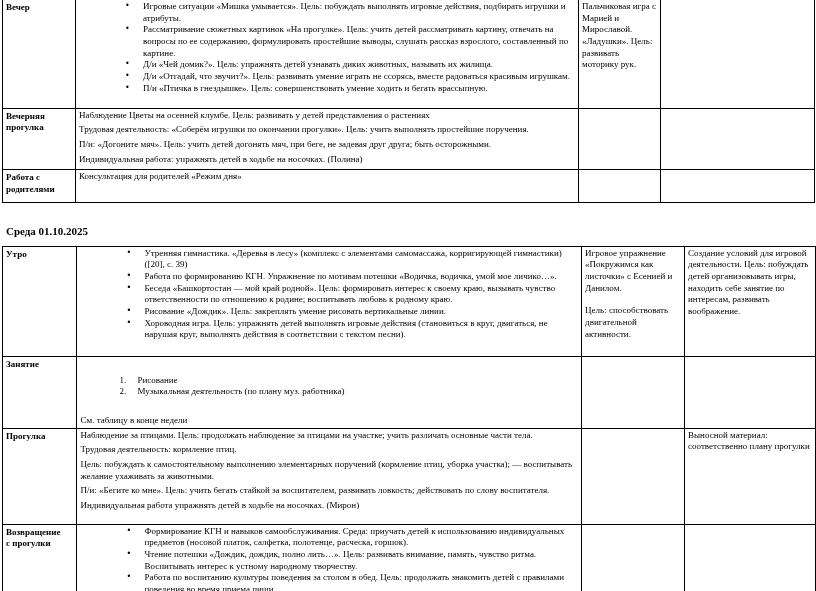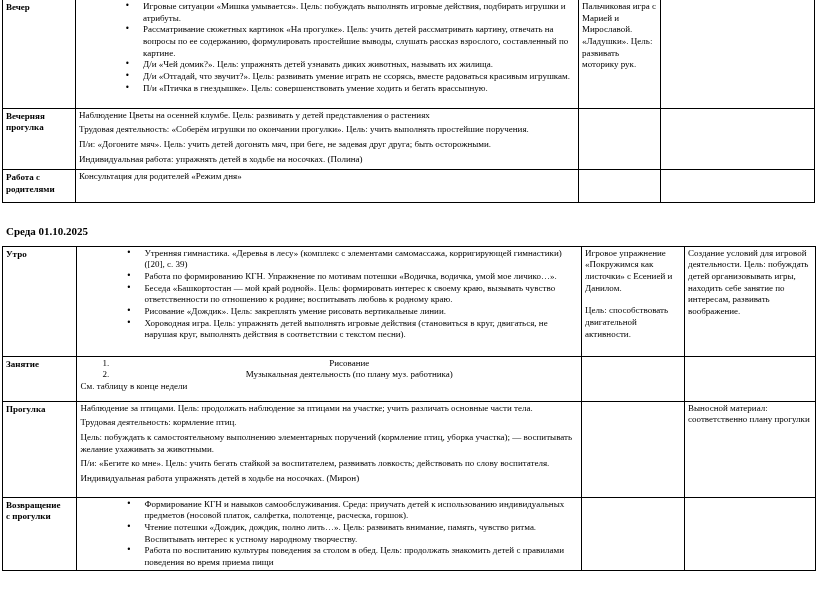--- a/index.html
+++ b/index.html
@@ -34,21 +34,21 @@
   ul.bullets { margin: 0; padding: 0; list-style: none; }
   ul.bullets li { position: relative; padding-left: 64px; }
   ul.bullets li::before {
     content: "\2022";
     position: absolute;
     left: 46px;
     top: 0;
     font-family: "DejaVu Sans", sans-serif;
     font-size: 8px;
   }
-  ol.numbered { margin: 0; padding: 0; list-style: none; counter-reset: item; text-align: center; }
+  ol.numbered { margin: 17px; padding: 0; list-style: none; counter-reset: item; }
   ol.numbered li { counter-increment: item; position: relative; padding-left: 40px; }
   ol.numbered li::before {
     content: counter(item) ".";
     position: absolute;
     left: 22px;
   }
   .note { }
   .paras p { margin: 0 0 3px 0; }
   .ind p { margin: 0; }
   .ind p.gap { margin-top: 11px; }

